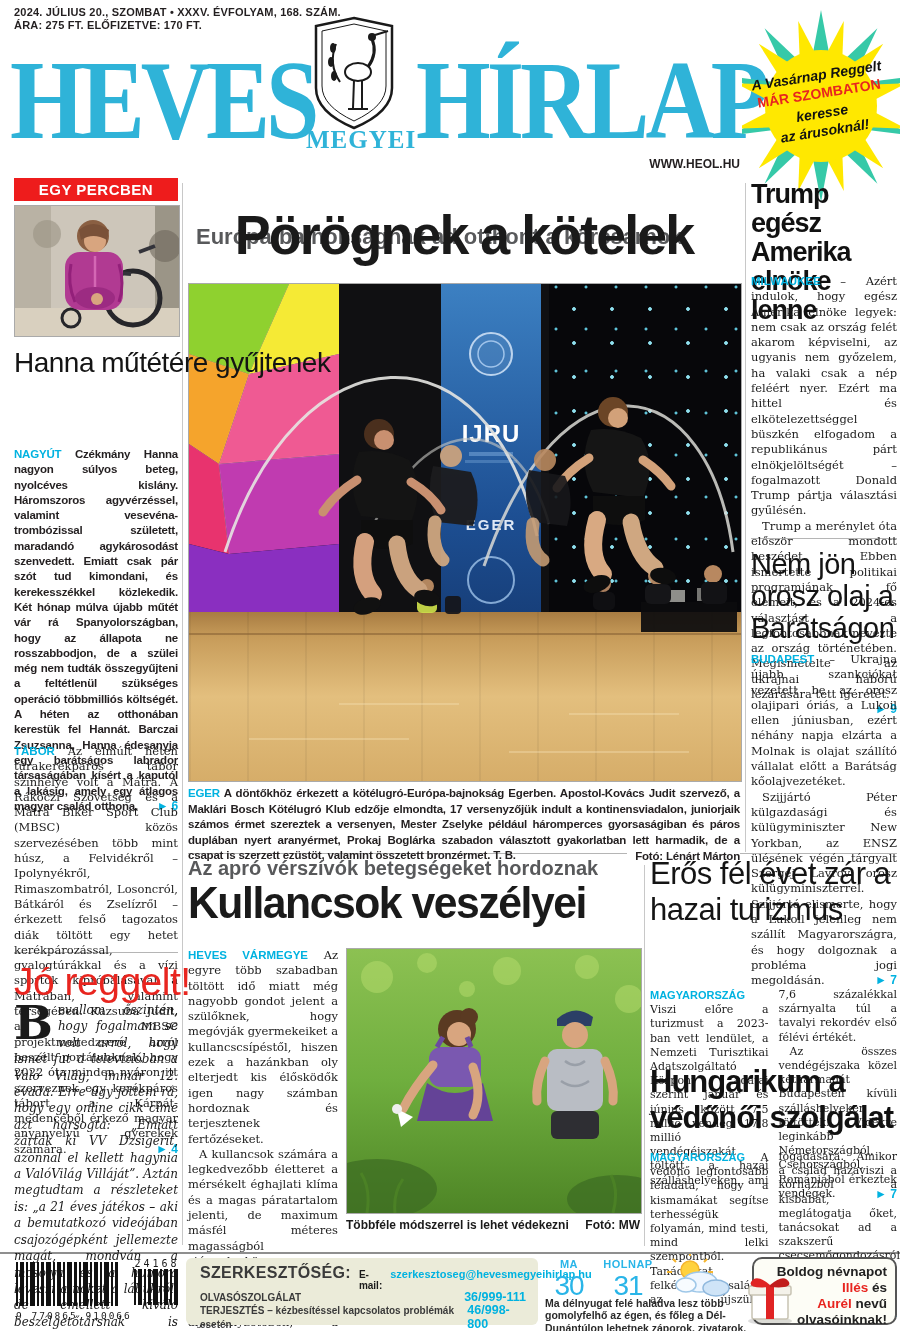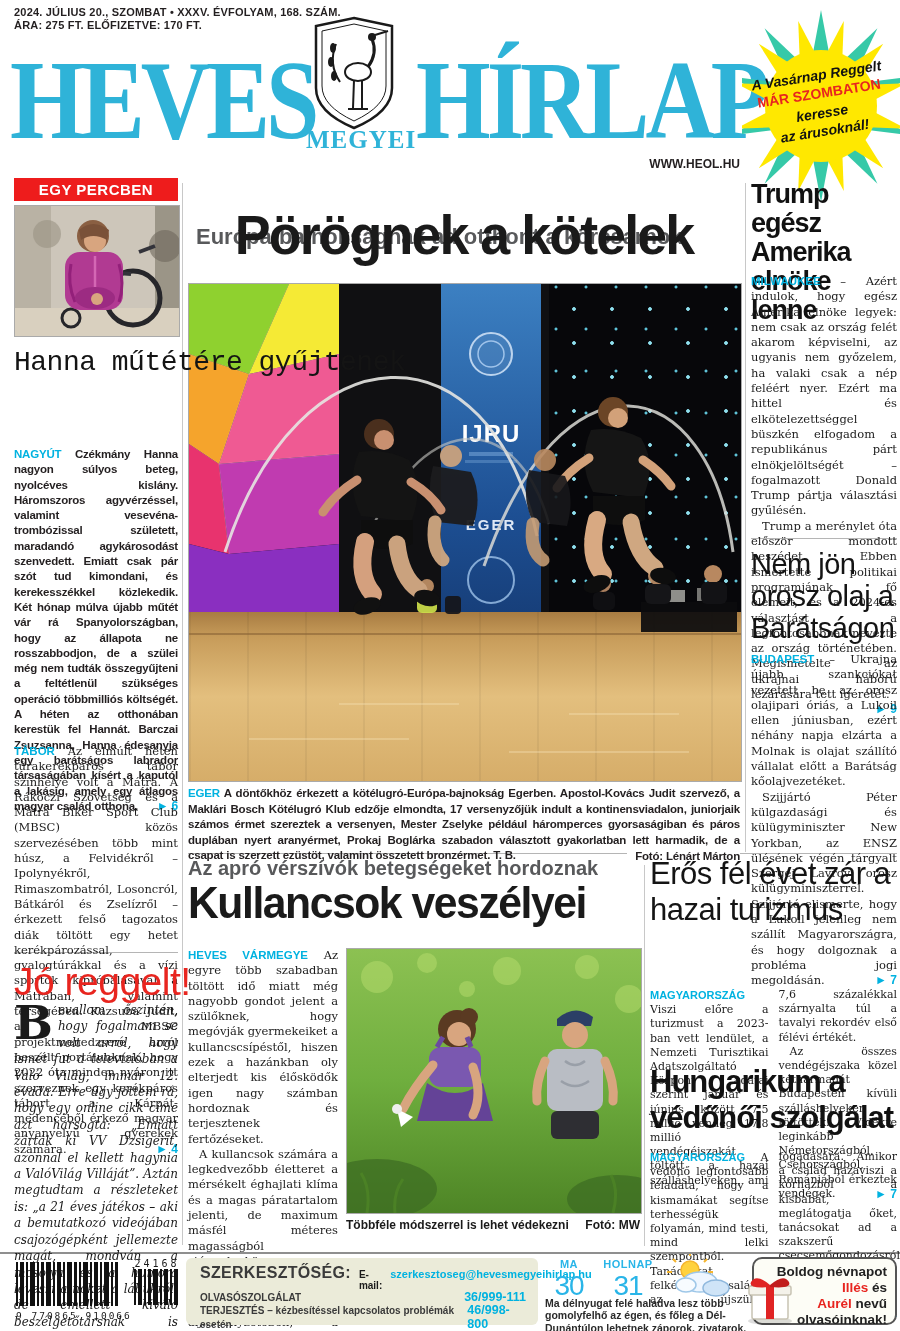--- a/index.html
+++ b/index.html
@@ -39,21 +39,21 @@
            text-align:justify;letter-spacing:-.2px;color:#231f20;}
   .loc{color:#00b2e0;font-weight:bold;font-family:"Liberation Sans",sans-serif;}
   .credit{position:absolute;right:0;bottom:-1px;background:#fff;padding-left:8px;font-weight:bold;}
   
   .vr{background:#c8c8c8;width:1px;}
   .hrule{background:#b5b5b5;height:1px;}
   
   .photo-hanna{left:14px;top:205px;width:164px;height:130px;background:#cdc6ba;}
   .hl-light{font-weight:normal;color:#141414;letter-spacing:-.5px;}
   .hl-bold{font-weight:800;color:#111;letter-spacing:-1px;}
-  .hanna-hl{left:14px;top:348px;font-size:28px;line-height:30px;font-family:Liberation Mono, monospace;}
+  .hanna-hl{left:14px;top:348px;font-size:28px;line-height:30px;}
   .body-sansbold{font-size:11.5px;line-height:15.3px;font-weight:bold;text-align:justify;color:#231f20;letter-spacing:-.2px;}
   .body-serif{font-family:"DejaVu Serif",serif;font-size:11.5px;line-height:15.3px;text-align:justify;color:#1c1c1c;}
   .body-serif p,.body-sansbold p{margin:0;}
   .indent{text-indent:11px;}
   .ref{color:#00b2e0;font-weight:bold;font-family:"Liberation Sans",sans-serif;font-size:12px;float:right;}
   .hanna-body{left:14px;top:447px;width:164px;}
   .matra-hl{left:14px;top:646px;font-size:28px;line-height:30px;}
   .matra-body{left:14px;top:744px;width:164px;}
   .hr-left{left:14px;top:952px;width:164px;}
   .gm-hl{left:14px;top:960px;font-size:39px;color:#e8251f;font-weight:normal;letter-spacing:-.5px;}

